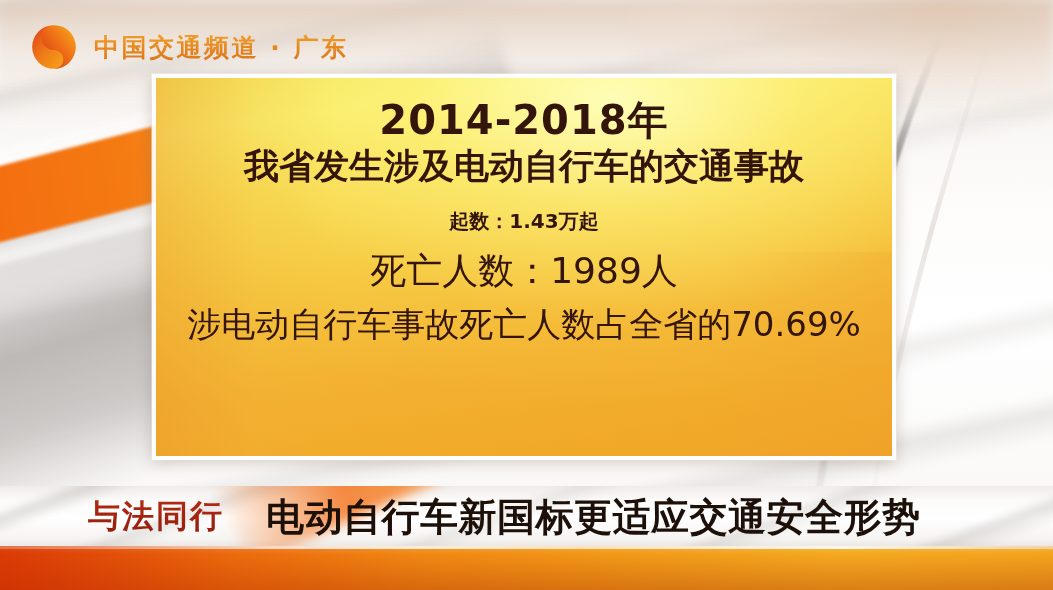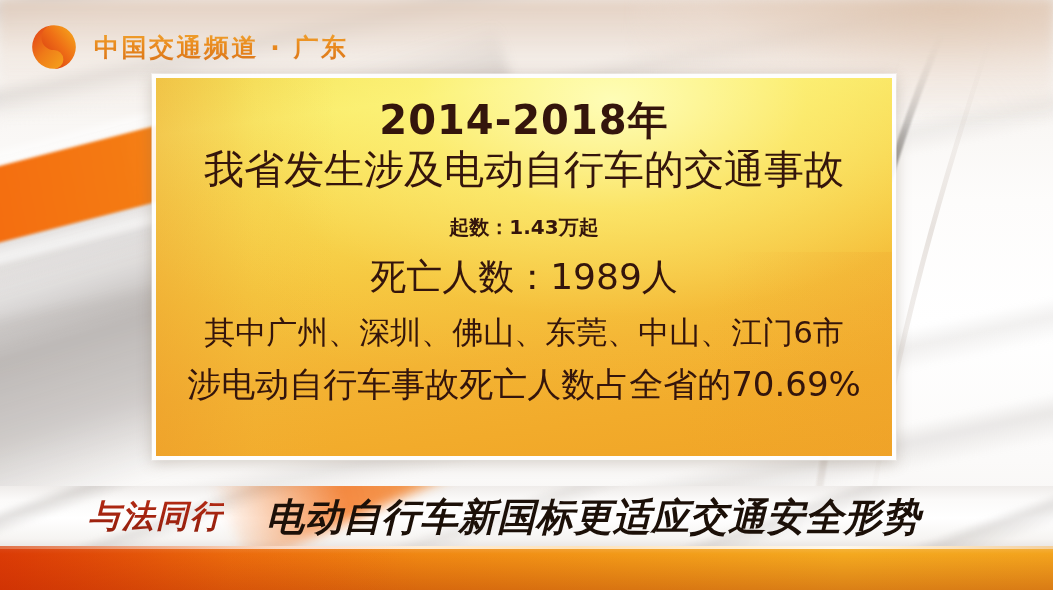--- a/index.html
+++ b/index.html
@@ -116,21 +116,21 @@
 
   .panel-content{
     position:absolute; inset:0; display:flex; flex-direction:column;
     align-items:center; padding-top:20px; z-index:2;
   }
   .line{
     color:#34150c; text-align:center; white-space:nowrap;
     font-family:"DejaVu Sans","Liberation Sans",sans-serif;
   }
   .ln-title1{ font-size:40px; font-weight:700; letter-spacing:1px; line-height:1.1; }
-  .ln-title2{ font-size:40px; font-weight:400; letter-spacing:0px; line-height:1.18; margin-top:4px; }
+  .ln-title2{ font-size:35px; font-weight:700; letter-spacing:0px; line-height:1.18; margin-top:4px; }
   .ln-stat  { font-size:20px; font-weight:700; line-height:1.2; margin-top:22px; }
   .ln-stat2 { font-size:36px; font-weight:400; line-height:1.2; margin-top:16px; }
   .ln-body  { font-size:31px; font-weight:400; line-height:1.22; margin-top:16px; }
   .ln-body2 { font-size:34px; font-weight:400; line-height:1.22; margin-top:12px; }
 
   
   .banner{
     position:absolute; left:0; right:0; bottom:0; height:104px; z-index:10;
   }
   .banner-white{
@@ -154,21 +154,21 @@
       rgba(255,255,255,0) 100%);
     filter:blur(2px);
   }
   .banner-orange-diag{
     position:absolute; left:200px; top:-30px; width:420px; height:120px;
     background:linear-gradient(100deg, rgba(244,120,24,0.0) 0%, rgba(243,110,20,0.80) 30%, rgba(246,140,36,0.70) 62%, rgba(250,190,90,0.0) 100%);
     transform:rotate(-24deg); transform-origin:left top; filter:blur(6px);
   }
   .banner-text{
     position:absolute; left:0; right:0; top:0; height:62px;
-    display:flex; align-items:center; z-index:4;font-style:italic;
+    display:flex; align-items:center; z-index:4;
   }
   .show-title{
     margin-left:88px; font-size:32px; font-weight:700; letter-spacing:2px;
     background:linear-gradient(180deg,#b62b14 0%,#a32410 50%,#8d1f0d 100%);
     -webkit-background-clip:text; background-clip:text;
     color:transparent; -webkit-text-fill-color:transparent;
     white-space:nowrap;
   }
   .show-sub{
     margin-left:42px; font-size:38px; font-weight:700; letter-spacing:0.5px;
@@ -246,21 +246,20 @@
   <div class="panel-wrap">
     <div class="panel"></div>
     <div class="panel-left-warm"></div>
     <div class="panel-right-warm"></div>
 
     <div class="panel-content">
       <div class="line ln-title1">2014-2018年</div>
       <div class="line ln-title2">我省发生涉及电动自行车的交通事故</div>
       <div class="line ln-stat">起数：1.43万起</div>
       <div class="line ln-stat2">死亡人数：1989人</div>
-      <div class="line ln-body">其中广州、深圳、佛山、东莞、中山、江门6市</div>
       <div class="line ln-body2">涉电动自行车事故死亡人数占全省的70.69%</div>
     </div>
   </div>
 
   <div class="banner">
     <div class="banner-white">
       <div class="banner-streaks"></div>
       <div class="banner-orange-diag"></div>
     </div>
     <div class="banner-text">

